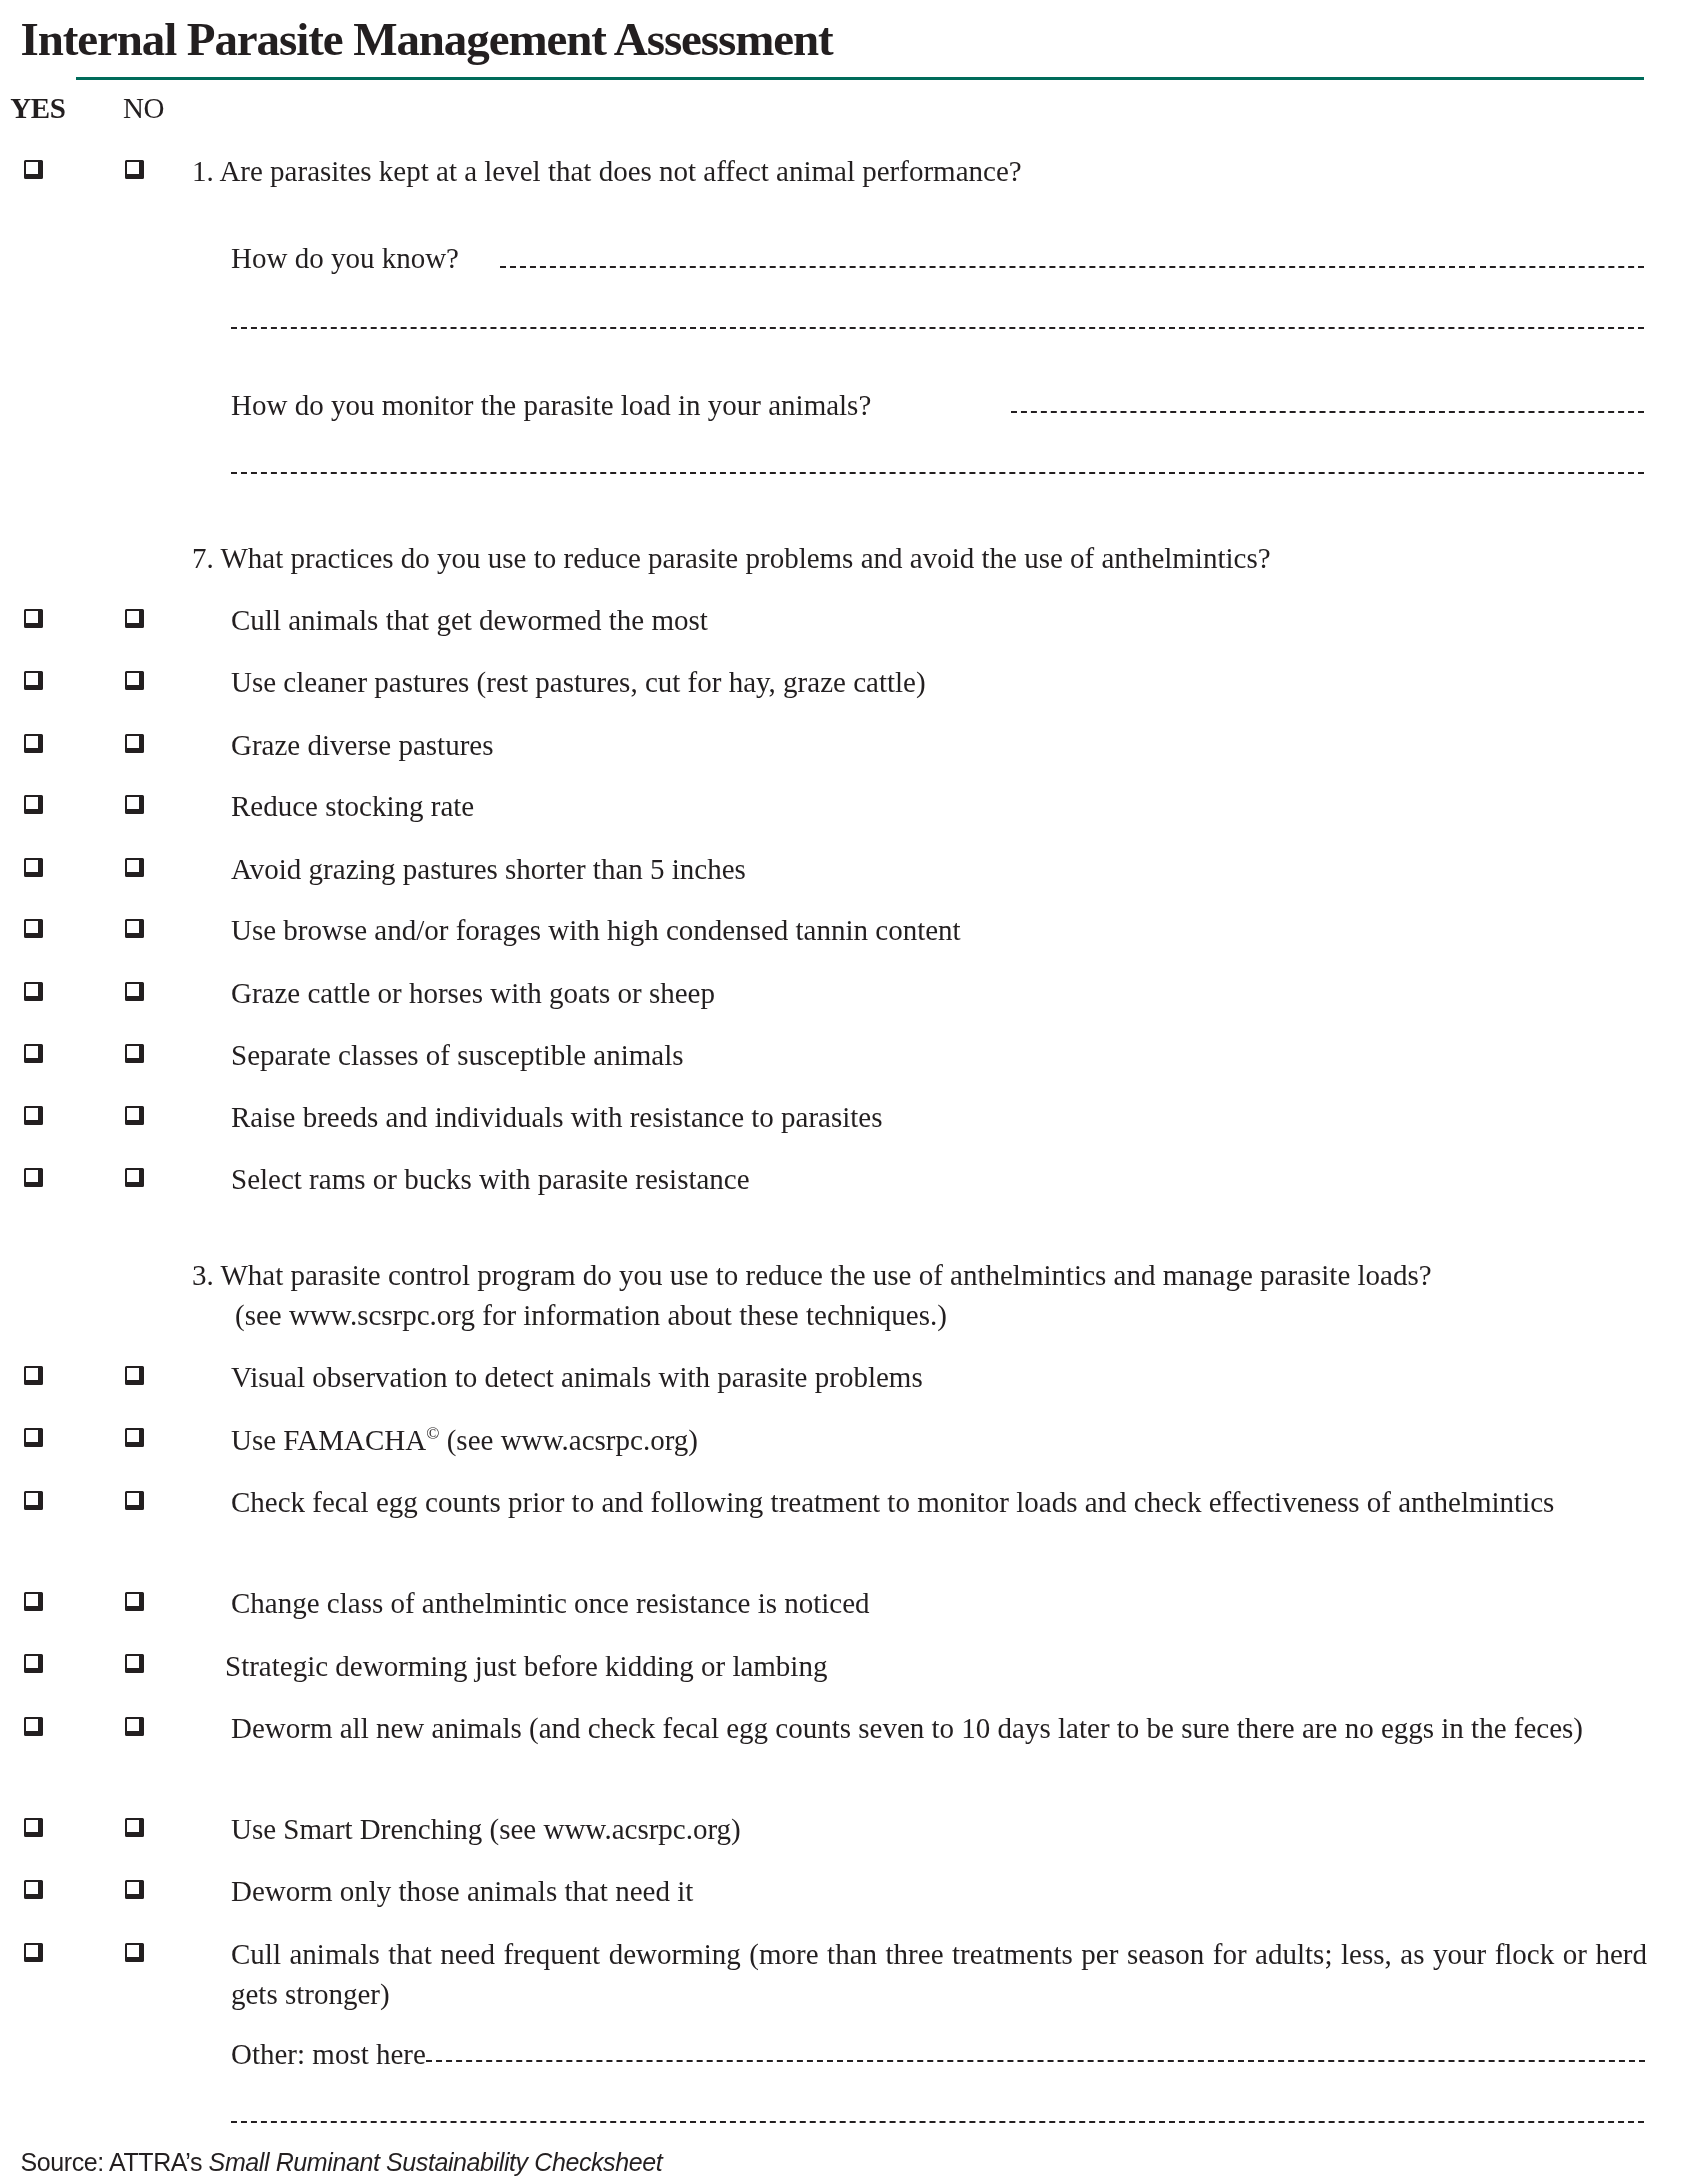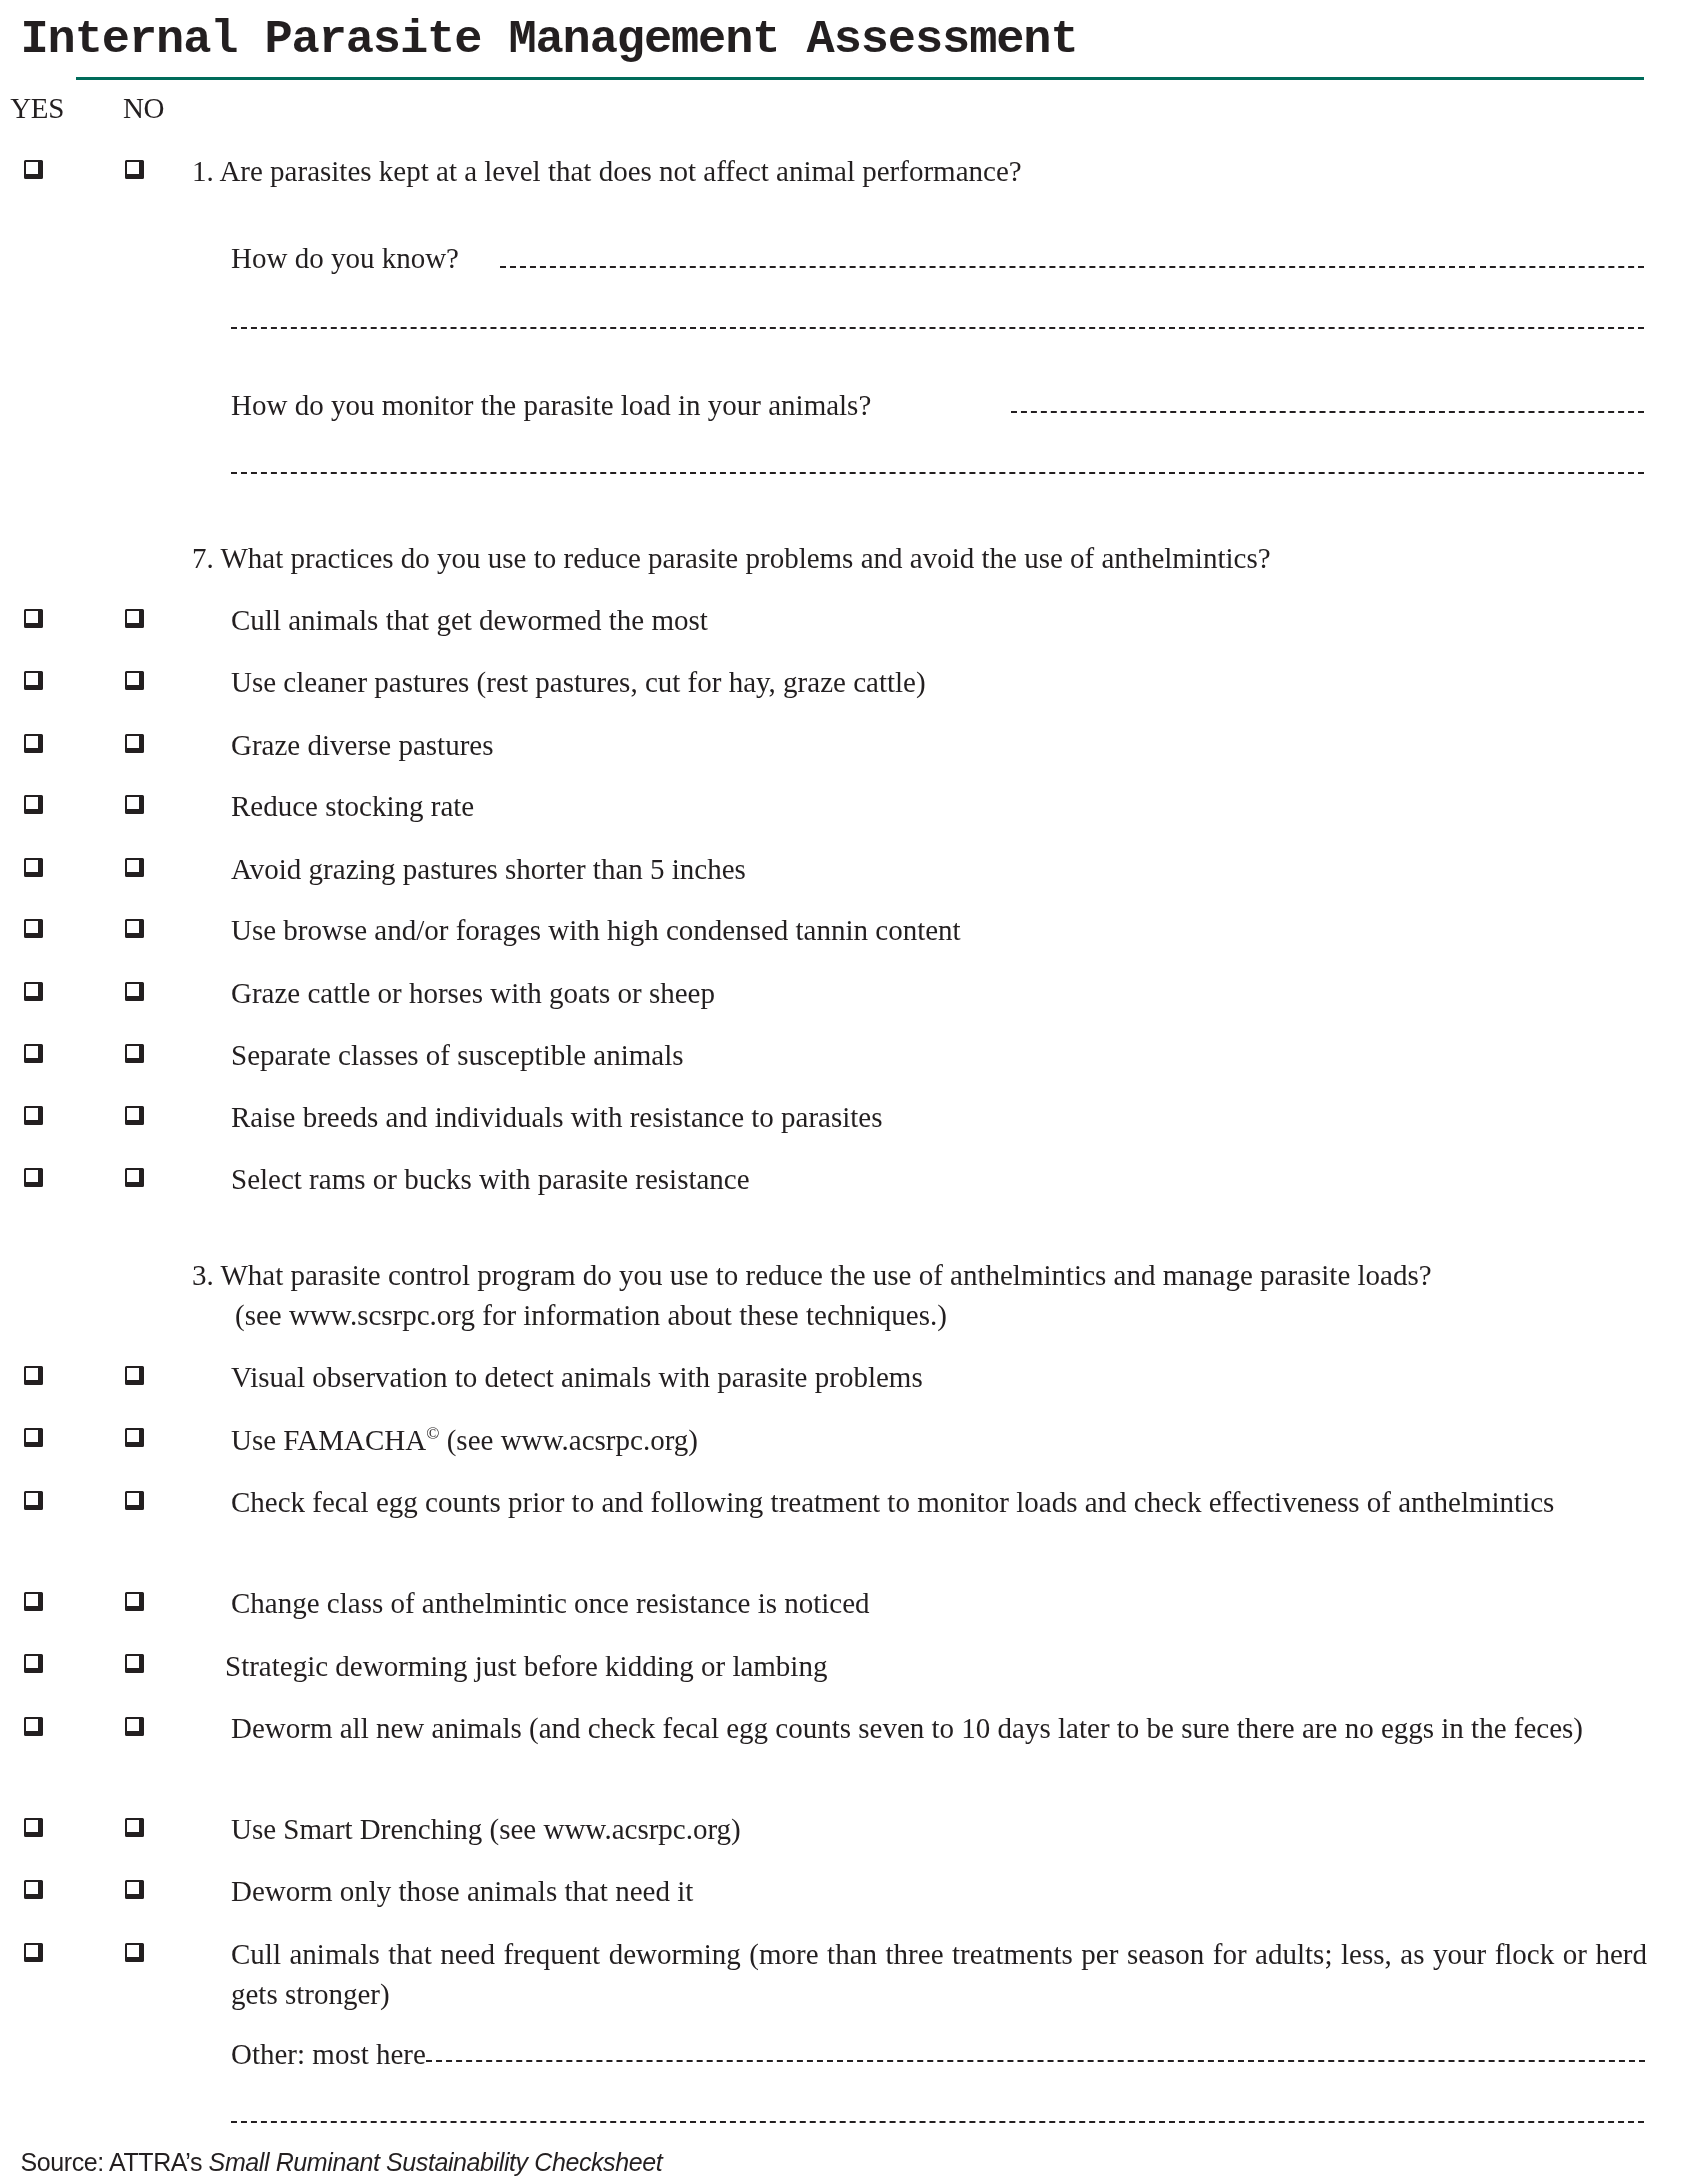--- a/index.html
+++ b/index.html
@@ -4,27 +4,27 @@
   <style>
     html, body { margin: 0; padding: 0; background: #ffffff; }
     body {
       width: 1698px; height: 2183px; position: relative; overflow: hidden;
       color: #231f20;
       font-family: "Liberation Serif", "DejaVu Serif", serif;
     }
     .abs { position: absolute; }
     .title {
       left: 20.5px; top: 16px;
-      font-family: Liberation Mono, monospace;
+      font-family: Liberation Serif, serif;
       font-weight: bold; font-size: 47px; letter-spacing: -1.1px;
       line-height: 1; white-space: nowrap;
     }
     .rule { left: 76px; top: 77px; width: 1568px; height: 2.9px; background: #006b5a; }
     .hdr { top: 94px; font-size: 29px; line-height: 1; letter-spacing: -0.4px; }
-    .hdr-yes { left: 10.3px; }
+    .hdr-yes { left: 10.3px; font-weight: bold; }
     .hdr-no { left: 123px; }
     .txt { font-size: 29px; line-height: 40px; white-space: nowrap; }
     .wrap { white-space: normal; width: 1416px; text-align: justify; text-align-last: left; }
     .cb {
       position: absolute; width: 19px; height: 19px;
       border: 2.2px solid #231f20; border-right-width: 5.1px; border-bottom-width: 5.1px;
       border-radius: 1.5px; box-sizing: border-box; background: #fff; cursor: pointer;
     }
     .cb-yes { left: 23.5px; }
     .cb-no { left: 125px; }

